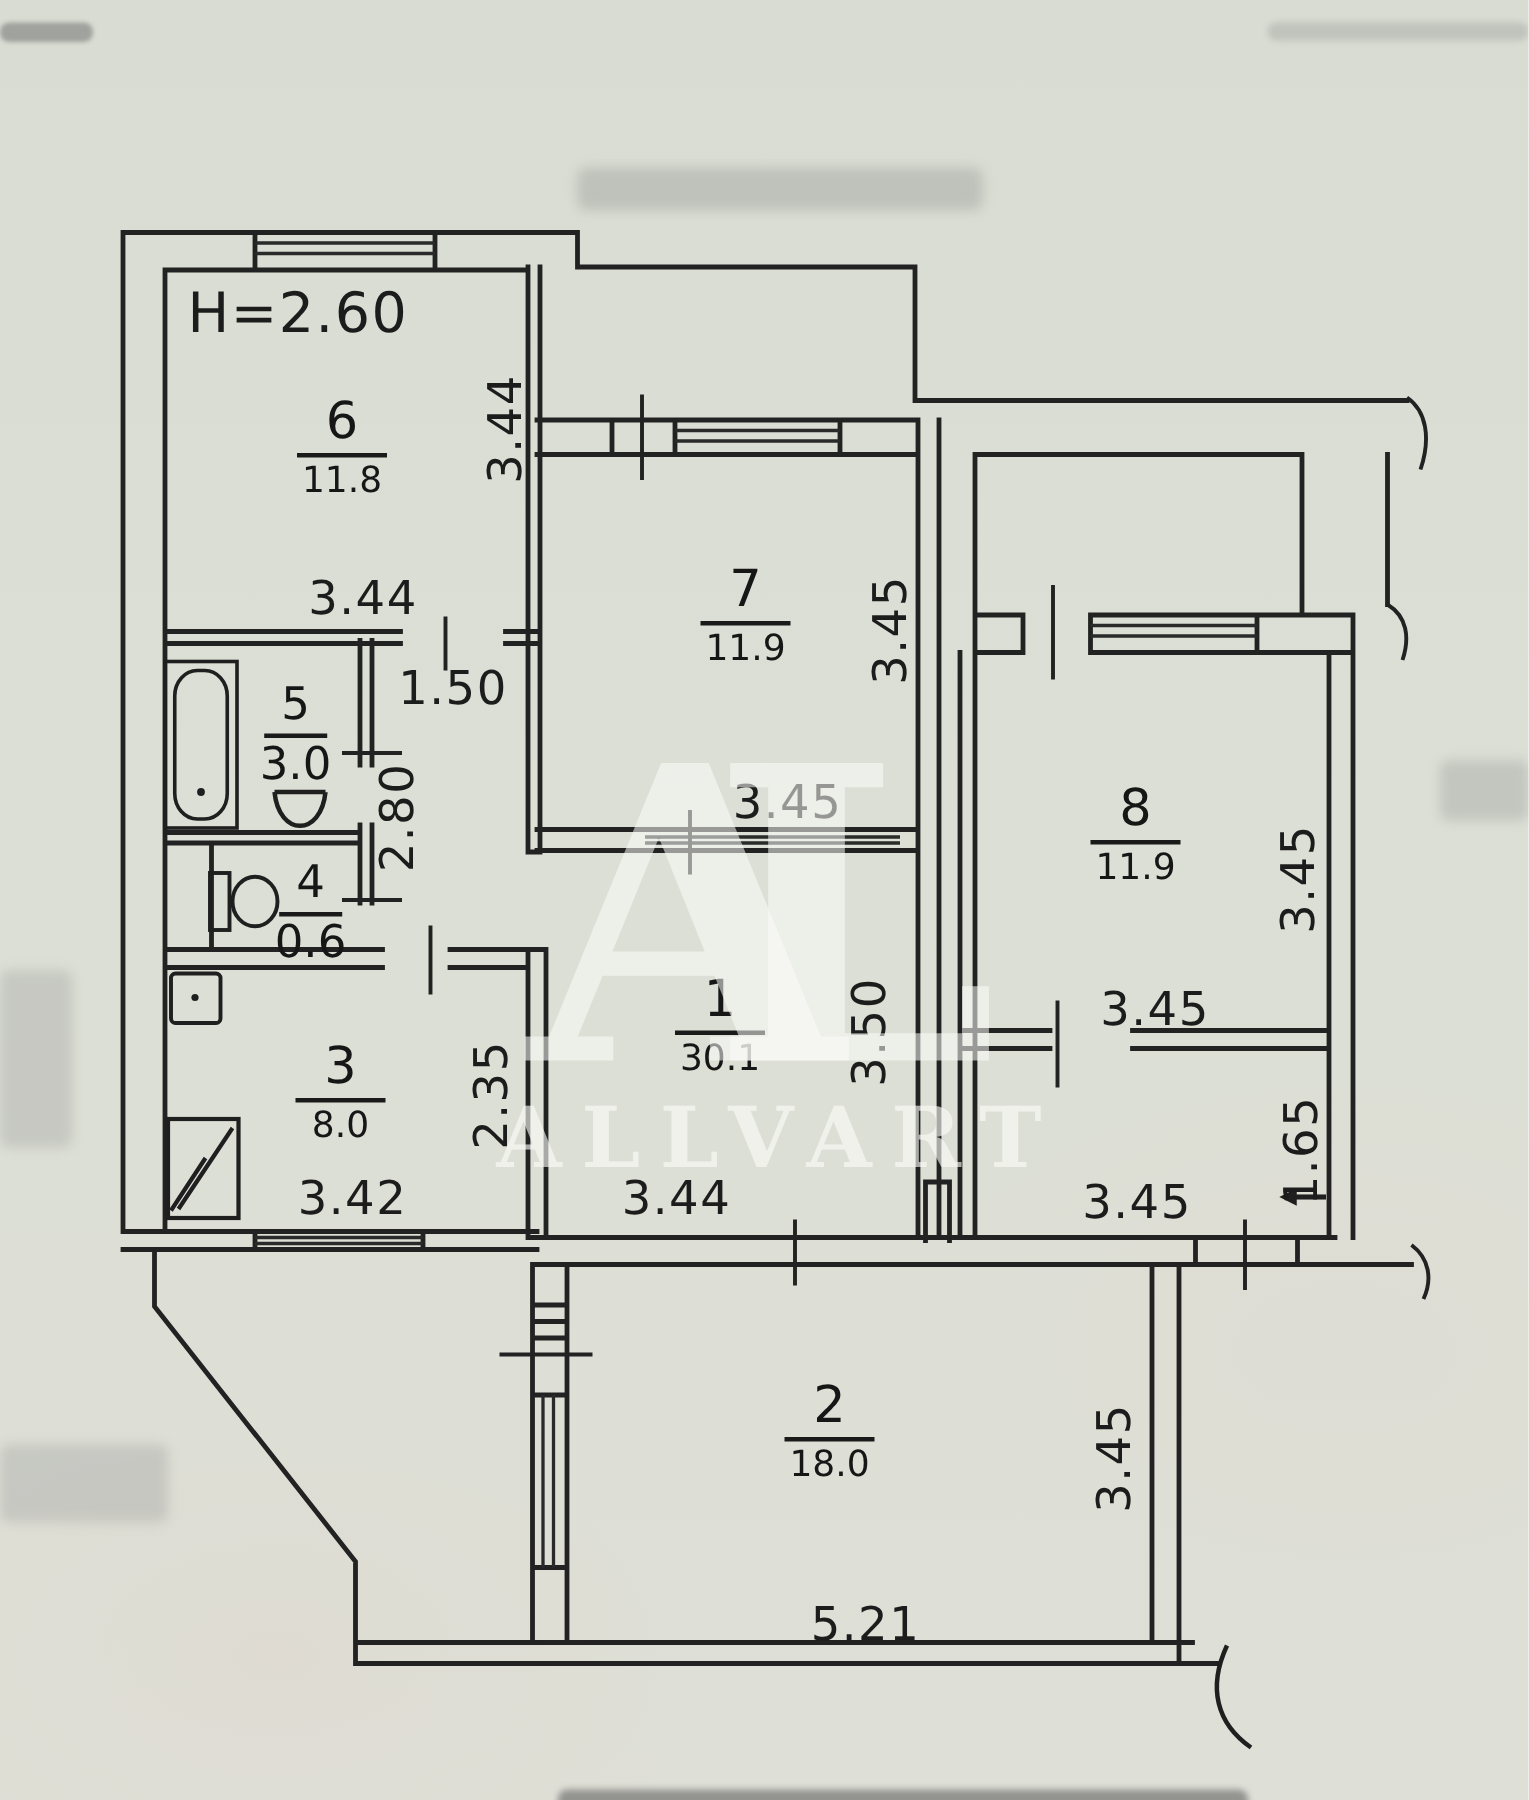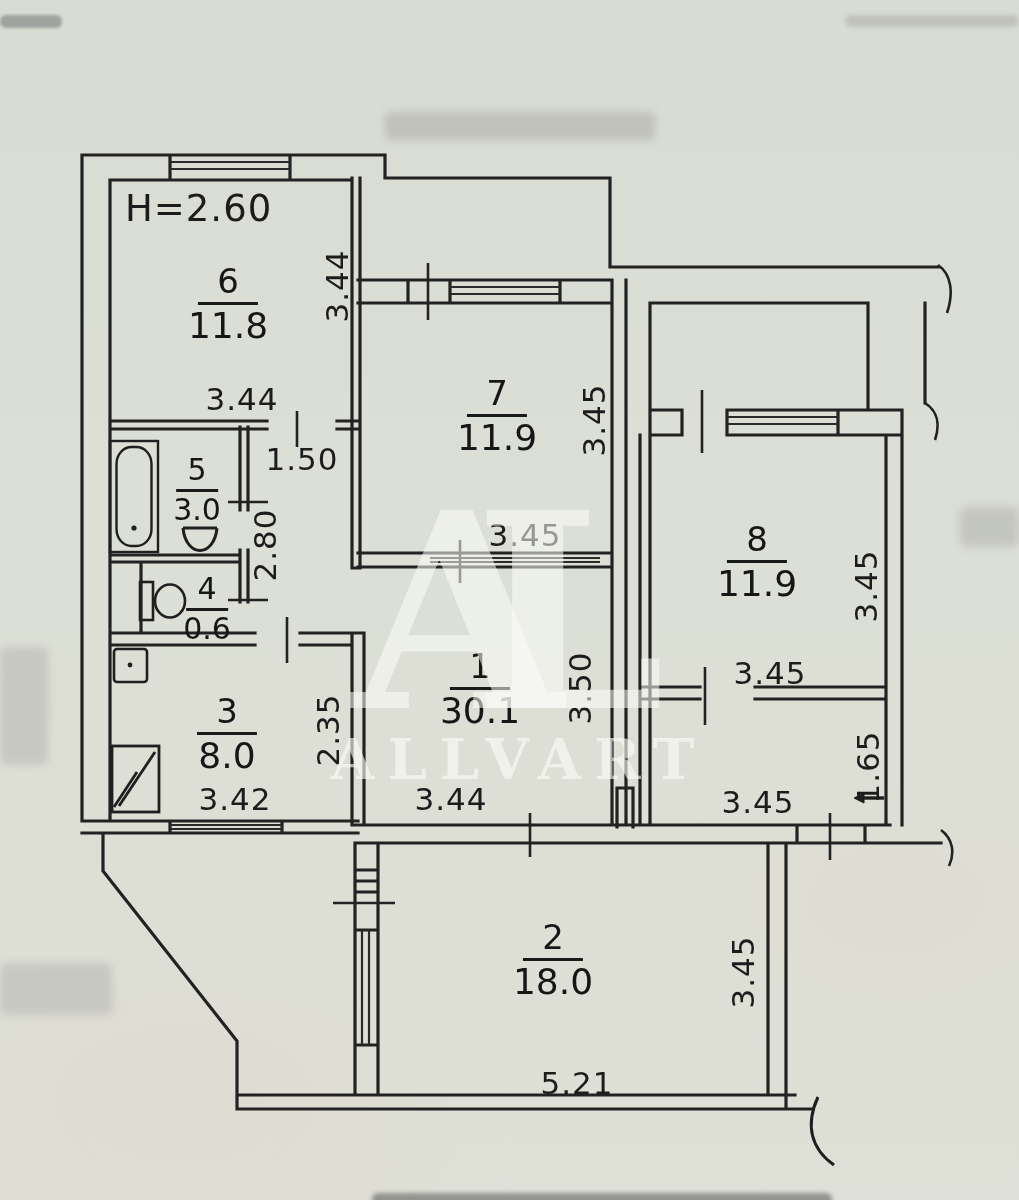--- a/index.html
+++ b/index.html
@@ -13,21 +13,21 @@
   }
   #plan{position:absolute;left:0;top:0;width:1019px;height:984px;margin-top:15px;}
   svg{position:absolute;left:0;top:0;}
   .lbl{position:absolute;color:#1c1c1c;white-space:nowrap;}
   .dim{font-size:31px;font-weight:500;letter-spacing:1px;transform:translate(-50%,-50%);}
   .dim.v{transform:translate(-50%,-50%) rotate(-90deg);}
   .height-lbl{font-size:37px;font-weight:500;letter-spacing:1px;}
   .room{position:absolute;transform:translateX(-50%);text-align:center;color:#161616;}
   .room .no{font-size:34px;font-weight:500;line-height:1.0;display:block;}
   .room .bar{height:0;border-top:3px solid #1a1a1a;width:60px;margin:4px auto 3px;}
-  .room .area{font-size:36px;font-weight:500;line-height:1.0;display:block;}
+  .room .area{font-size:24px;font-weight:500;line-height:1.0;display:block;}
   .room.small .no,.room.small .area{font-size:30px;}
   .room.small .bar{width:42px;}
   
   .wm-letter{position:absolute;font-family:"DejaVu Serif", serif;font-weight:bold;
     font-size:272px;line-height:1;color:rgba(252,252,249,.55);}
   .wm-name{position:absolute;left:331px;top:711px;font-family:"DejaVu Serif", serif;
     font-weight:bold;font-size:56px;letter-spacing:13px;color:rgba(252,252,249,.62);}
   
   .smudge{position:absolute;filter:blur(4px);border-radius:6px;}
 </style>

